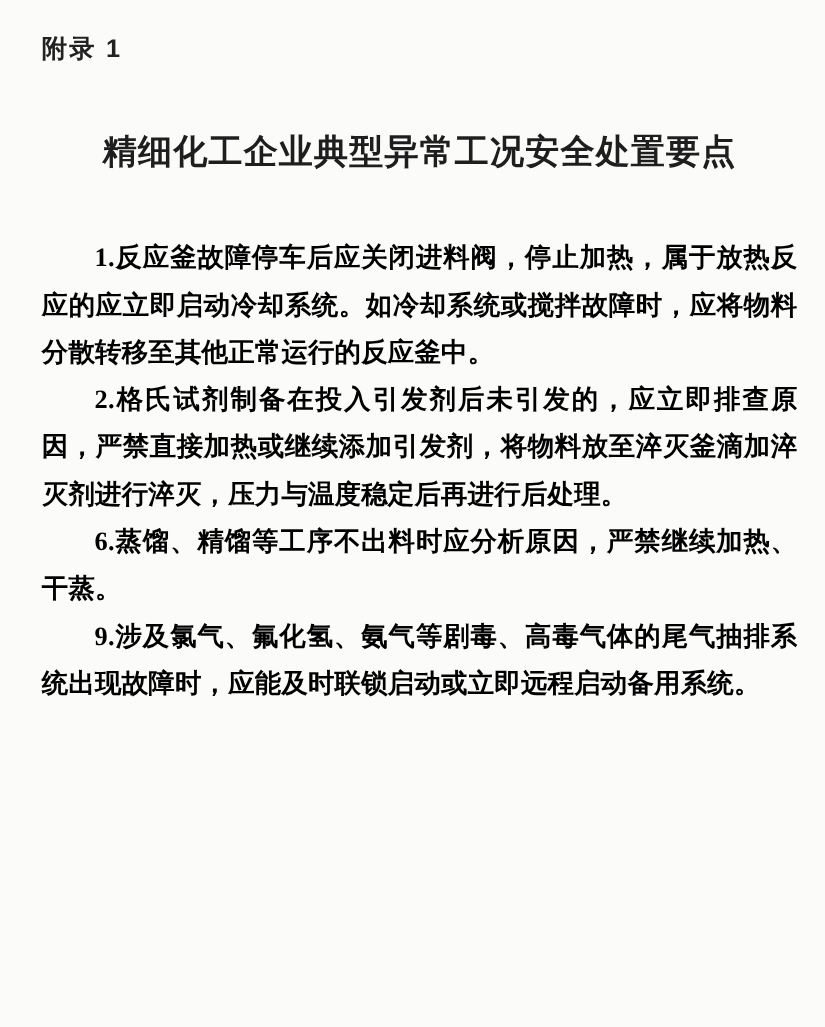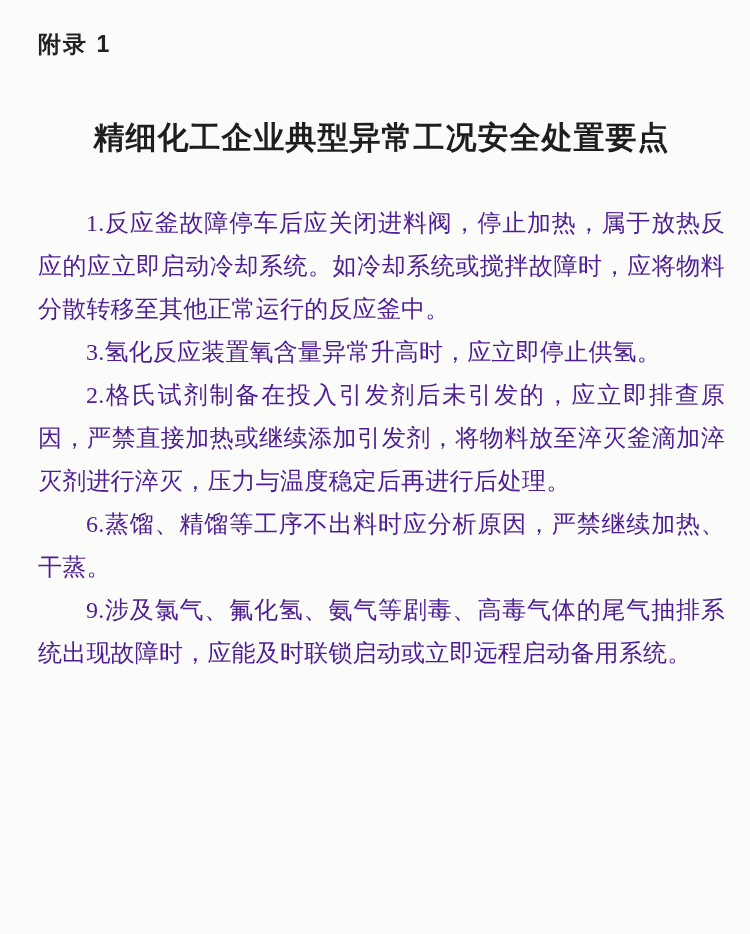--- a/index.html
+++ b/index.html
@@ -24,50 +24,50 @@
   .appendix-label {
     font-family: "Liberation Sans", "DejaVu Sans", sans-serif;
     font-weight: 700;
     font-size: 23px;
     letter-spacing: 2px;
     color: #222;
     line-height: 28px;
   }
   .doc-title {
     margin-top: 60px;
-    margin-bottom: 44px;
+    margin-bottom: 56px;
     text-align: center;
     font-weight: 700;
     font-size: 31px;
     letter-spacing: 1px;
     color: #1e1e1e;
     line-height: 40px;
     font-family: "Liberation Serif", "DejaVu Serif", serif;
   }
   .body-text p {
     margin: 0;
     padding: 0;
     font-size: 24px;
     line-height: 43px;
     letter-spacing: 0.2px;
-    color: #4c1d95;
+    color: #000000;
     text-align: justify;
     text-justify: inter-character;
     text-indent: 2em;
     word-break: break-all;
+    font-weight: bold;
   }
 </style>
 </head>
 <body>
 
 <div class="page">
   <div class="appendix-label">附录 1</div>
 
   <h1 class="doc-title">精细化工企业典型异常工况安全处置要点</h1>
 
   <div class="body-text">
     <p>1.反应釜故障停车后应关闭进料阀，停止加热，属于放热反应的应立即启动冷却系统。如冷却系统或搅拌故障时，应将物料分散转移至其他正常运行的反应釜中。</p>
-    <p>3.氢化反应装置氧含量异常升高时，应立即停止供氢。</p>
     <p>2.格氏试剂制备在投入引发剂后未引发的，应立即排查原因，严禁直接加热或继续添加引发剂，将物料放至淬灭釜滴加淬灭剂进行淬灭，压力与温度稳定后再进行后处理。</p>
     <p>6.蒸馏、精馏等工序不出料时应分析原因，严禁继续加热、干蒸。</p>
     <p>9.涉及氯气、氟化氢、氨气等剧毒、高毒气体的尾气抽排系统出现故障时，应能及时联锁启动或立即远程启动备用系统。</p>
   </div>
 </div>
 
 </body></html>

